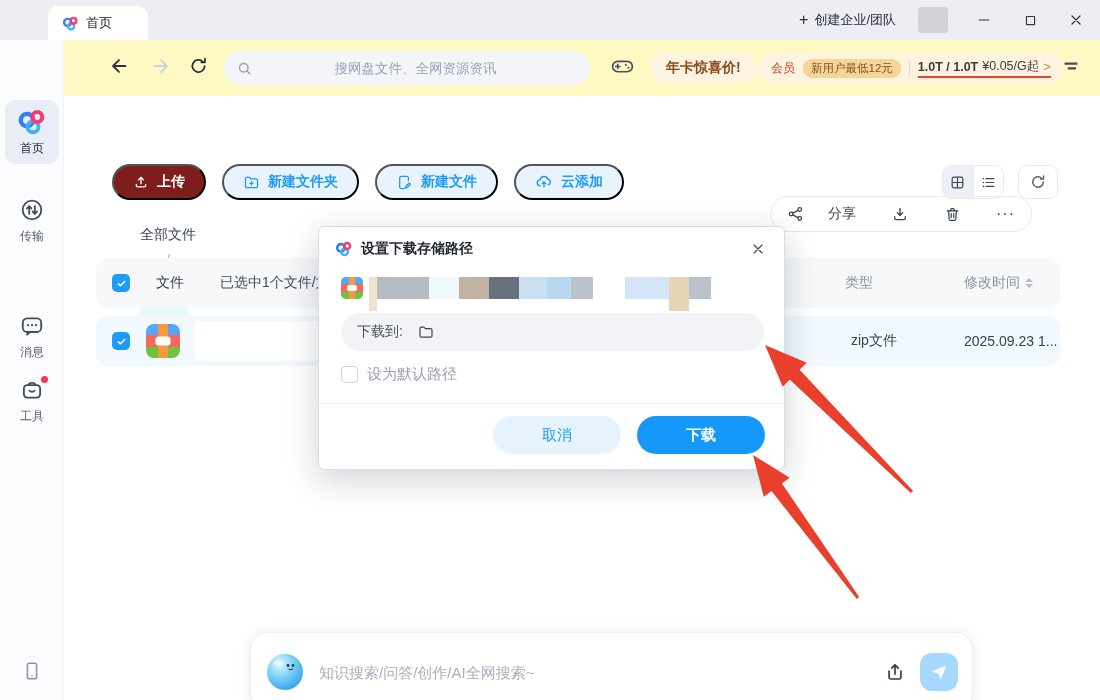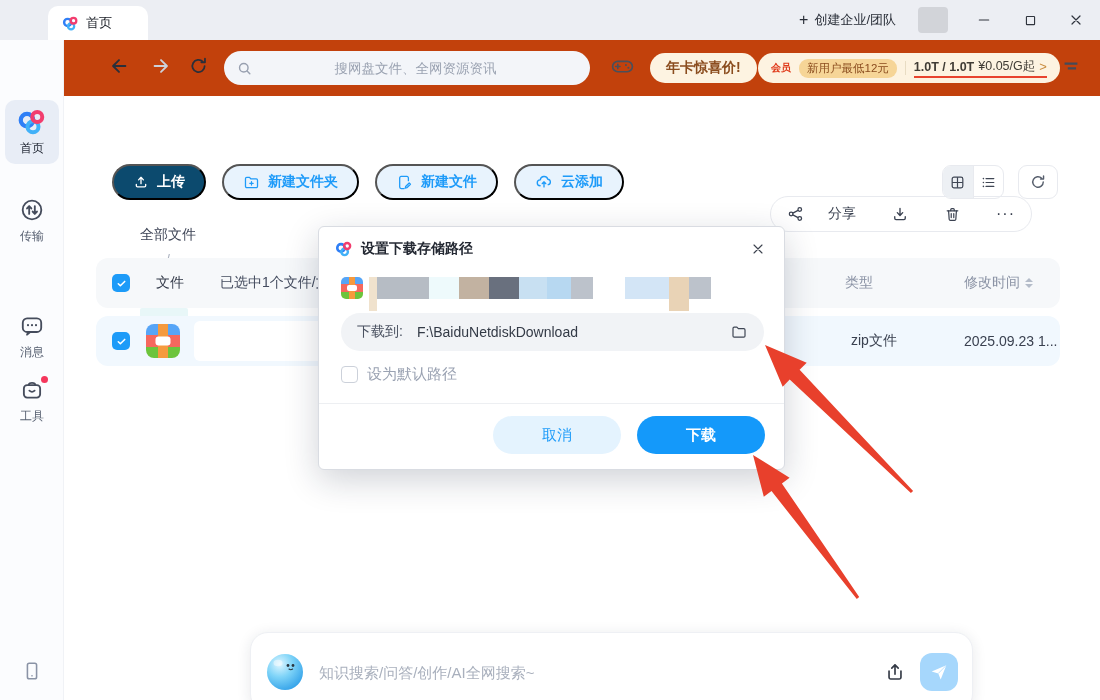--- a/index.html
+++ b/index.html
@@ -11,33 +11,33 @@
   .tab { position:absolute; left:48px; bottom:0; width:100px; height:34px; background:#fff;
          border-radius:10px 10px 0 0; display:flex; align-items:center; gap:7px; padding:0 14px; }
   .tab-title { font-size:13px; color:#20242c; }
   .tabbar-right { position:absolute; right:14px; top:0; height:40px; display:flex; align-items:center; }
   .create-team { display:flex; align-items:center; gap:6px; font-size:13px; color:#272c36; cursor:default; }
   .plus-glyph { font-size:16px; color:#272c36; }
   .avatar-redacted { width:30px; height:26px; background:#d2d4d9; border-radius:4px; margin-left:22px; }
   .win-btn { width:20px; height:20px; display:flex; align-items:center; justify-content:center; margin-left:26px; }
 
   
-  .toolbar { position:absolute; left:64px; top:40px; right:0; height:56px; background:#c2410c; }
+  .toolbar { position:absolute; left:64px; top:40px; right:0; height:56px; background:#fef9c3; }
   .toolbar > * { position:absolute; top:50%; transform:translateY(-50%); }
   .nav-back { left:44px; } .nav-fwd { left:86px; } .nav-reload { left:124px; }
   .searchbox { left:160px; width:366px; height:34px; background:#f3f5f9; border-radius:17px;
                display:flex; align-items:center; padding:0 12px; }
   .searchbox input { flex:1; border:none; outline:none; background:transparent; font-size:13.5px;
                      text-align:center; color:#333; font-family:inherit; }
   .searchbox input::placeholder { color:#9aa2b1; }
   .game-btn { left:546px; }
   .pill { height:30px; border-radius:15px; background:#fdf3e1; display:flex; align-items:center; }
   .promo-pill { left:586px; padding:0 16px; font-size:14px; font-weight:bold; color:#8a4c1e; }
   .member-pill { left:694px; padding:0 13px; gap:8px; }
-  .member-label { color:#e03a1a; font-weight:bold; font-size:10px; }
+  .member-label { color:#e03a1a; font-weight:normal; font-size:12px; }
   .member-badge { background:#f6d597; color:#8a4c1e; font-size:11.5px; border-radius:9px; padding:2px 8px; }
   .pill-div { width:1px; height:14px; background:#e8dcc3; }
   .quota-group { display:flex; align-items:center; gap:4px; border-bottom:2px solid #e8432e; padding-bottom:1px; }
   .quota-text { font-size:12.5px; font-weight:bold; color:#403c35; }
   .price-text { font-size:12.5px; color:#403c35; }
   .price-chevron { font-size:13px; color:#c98c3f; }
   .filter-btn { left:996px; }
 
   
   .sidebar { position:absolute; left:0; top:40px; width:64px; height:660px; background:#fbfcfe;
@@ -57,21 +57,21 @@
   .navtab { position:relative; cursor:default; }
   .navtab.active { color:#2673ff; font-weight:bold; }
   .navtab.active::after { content:""; position:absolute; left:50%; transform:translateX(-50%);
                           bottom:-13px; width:26px; height:4px; border-radius:2px; background:#2f86ff; }
   .navtab-div { width:1px; height:15px; background:#e1e4ea; }
 
   
   .actions { position:absolute; left:112px; top:164px; display:flex; gap:16px; }
   .abtn { height:36px; border-radius:18px; display:flex; align-items:center; gap:8px; padding:0 19px;
           font-size:14px; font-weight:bold; cursor:default; }
-  .abtn-primary { background:#0c4a6e; color:#fff; }
+  .abtn-primary { background:#7f1d1d; color:#fff; }
   .abtn-light { background:#e8f3fd; color:#1e9bf9; }
 
   .share-group { position:absolute; left:770px; top:164px; height:36px; border:1px solid #e8eaef;
                  border-radius:18px; display:flex; align-items:center; gap:35px; padding:0 16px;margin-top:32px; }
   .share-label { font-size:14px; color:#3a4150; margin-left:-12px; }
   .more-dots { font-size:16px; color:#3a4150; letter-spacing:1px; line-height:10px; }
   .view-toggle { position:absolute; left:942px; top:165px; height:34px; width:62px; border:1px solid #e8eaef;
                  border-radius:9px; display:flex; overflow:hidden; }
   .vt-cell { width:30px; display:flex; align-items:center; justify-content:center; }
   .vt-cell.active { background:#edf0f4; }
@@ -443,21 +443,20 @@
           <i style="width:24px;background:#b7d8f1"></i>
           <i style="width:22px;background:#bcc2cb"></i>
           <i style="width:32px;background:transparent"></i>
           <i style="width:44px;background:#d3e5f6"></i>
           <i style="width:20px;height:34px;background:#e9d3b6"></i>
           <i style="width:22px;background:#bcc2cb"></i>
       </span>
     </div>
     <div class="path-field">
       <span class="path-label">下载到:</span>
-      <span class="path-value">F:\BaiduNetdiskDownload</span>
       <svg width="18" height="18" viewBox="0 0 24 24" fill="none" stroke="#3f4654" stroke-width="1.6" stroke-linejoin="round">
           <path d="M4 7.2a1.6 1.6 0 0 1 1.6-1.6h3.6l1.9 2h7.3A1.6 1.6 0 0 1 20 9.2v8a1.6 1.6 0 0 1-1.6 1.6H5.6A1.6 1.6 0 0 1 4 17.2z"></path>
         </svg>
     </div>
     <div class="default-row">
       <span class="cb-empty"></span>
       <span class="default-label">设为默认路径</span>
     </div>
     <div class="dlg-divider"></div>
     <button class="dlg-btn btn-cancel">取消</button>

